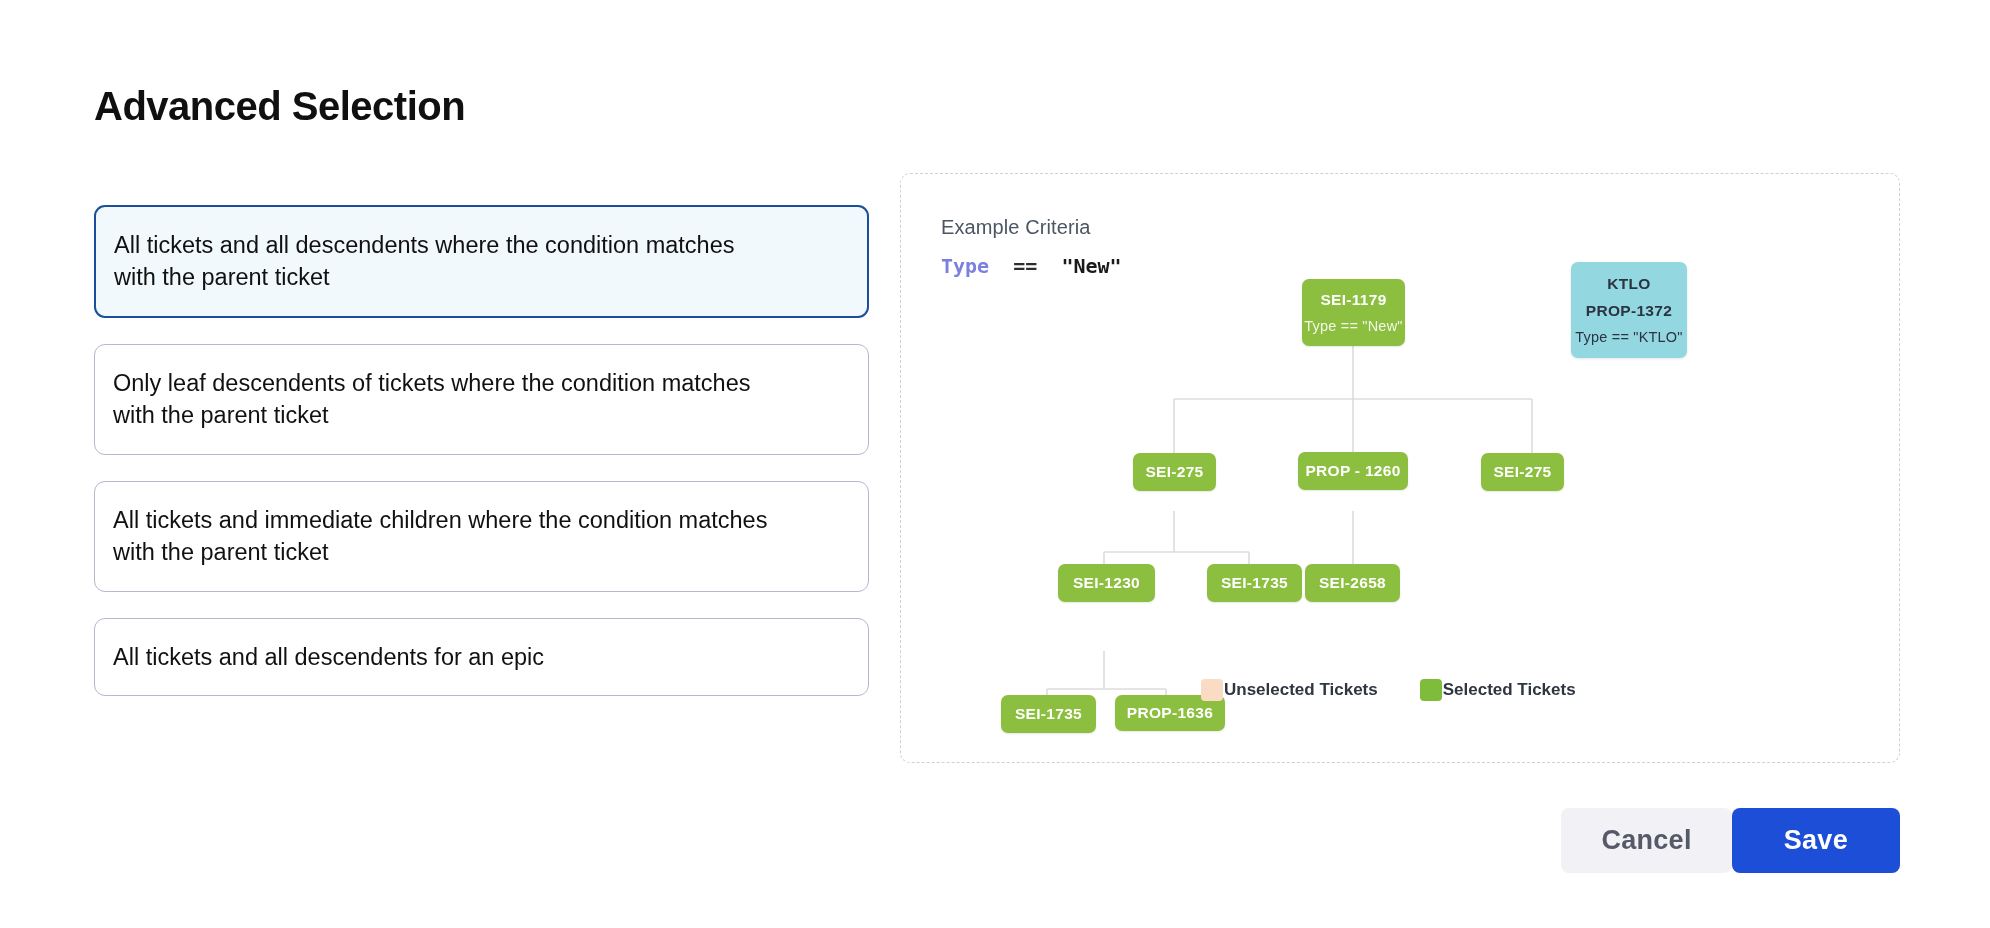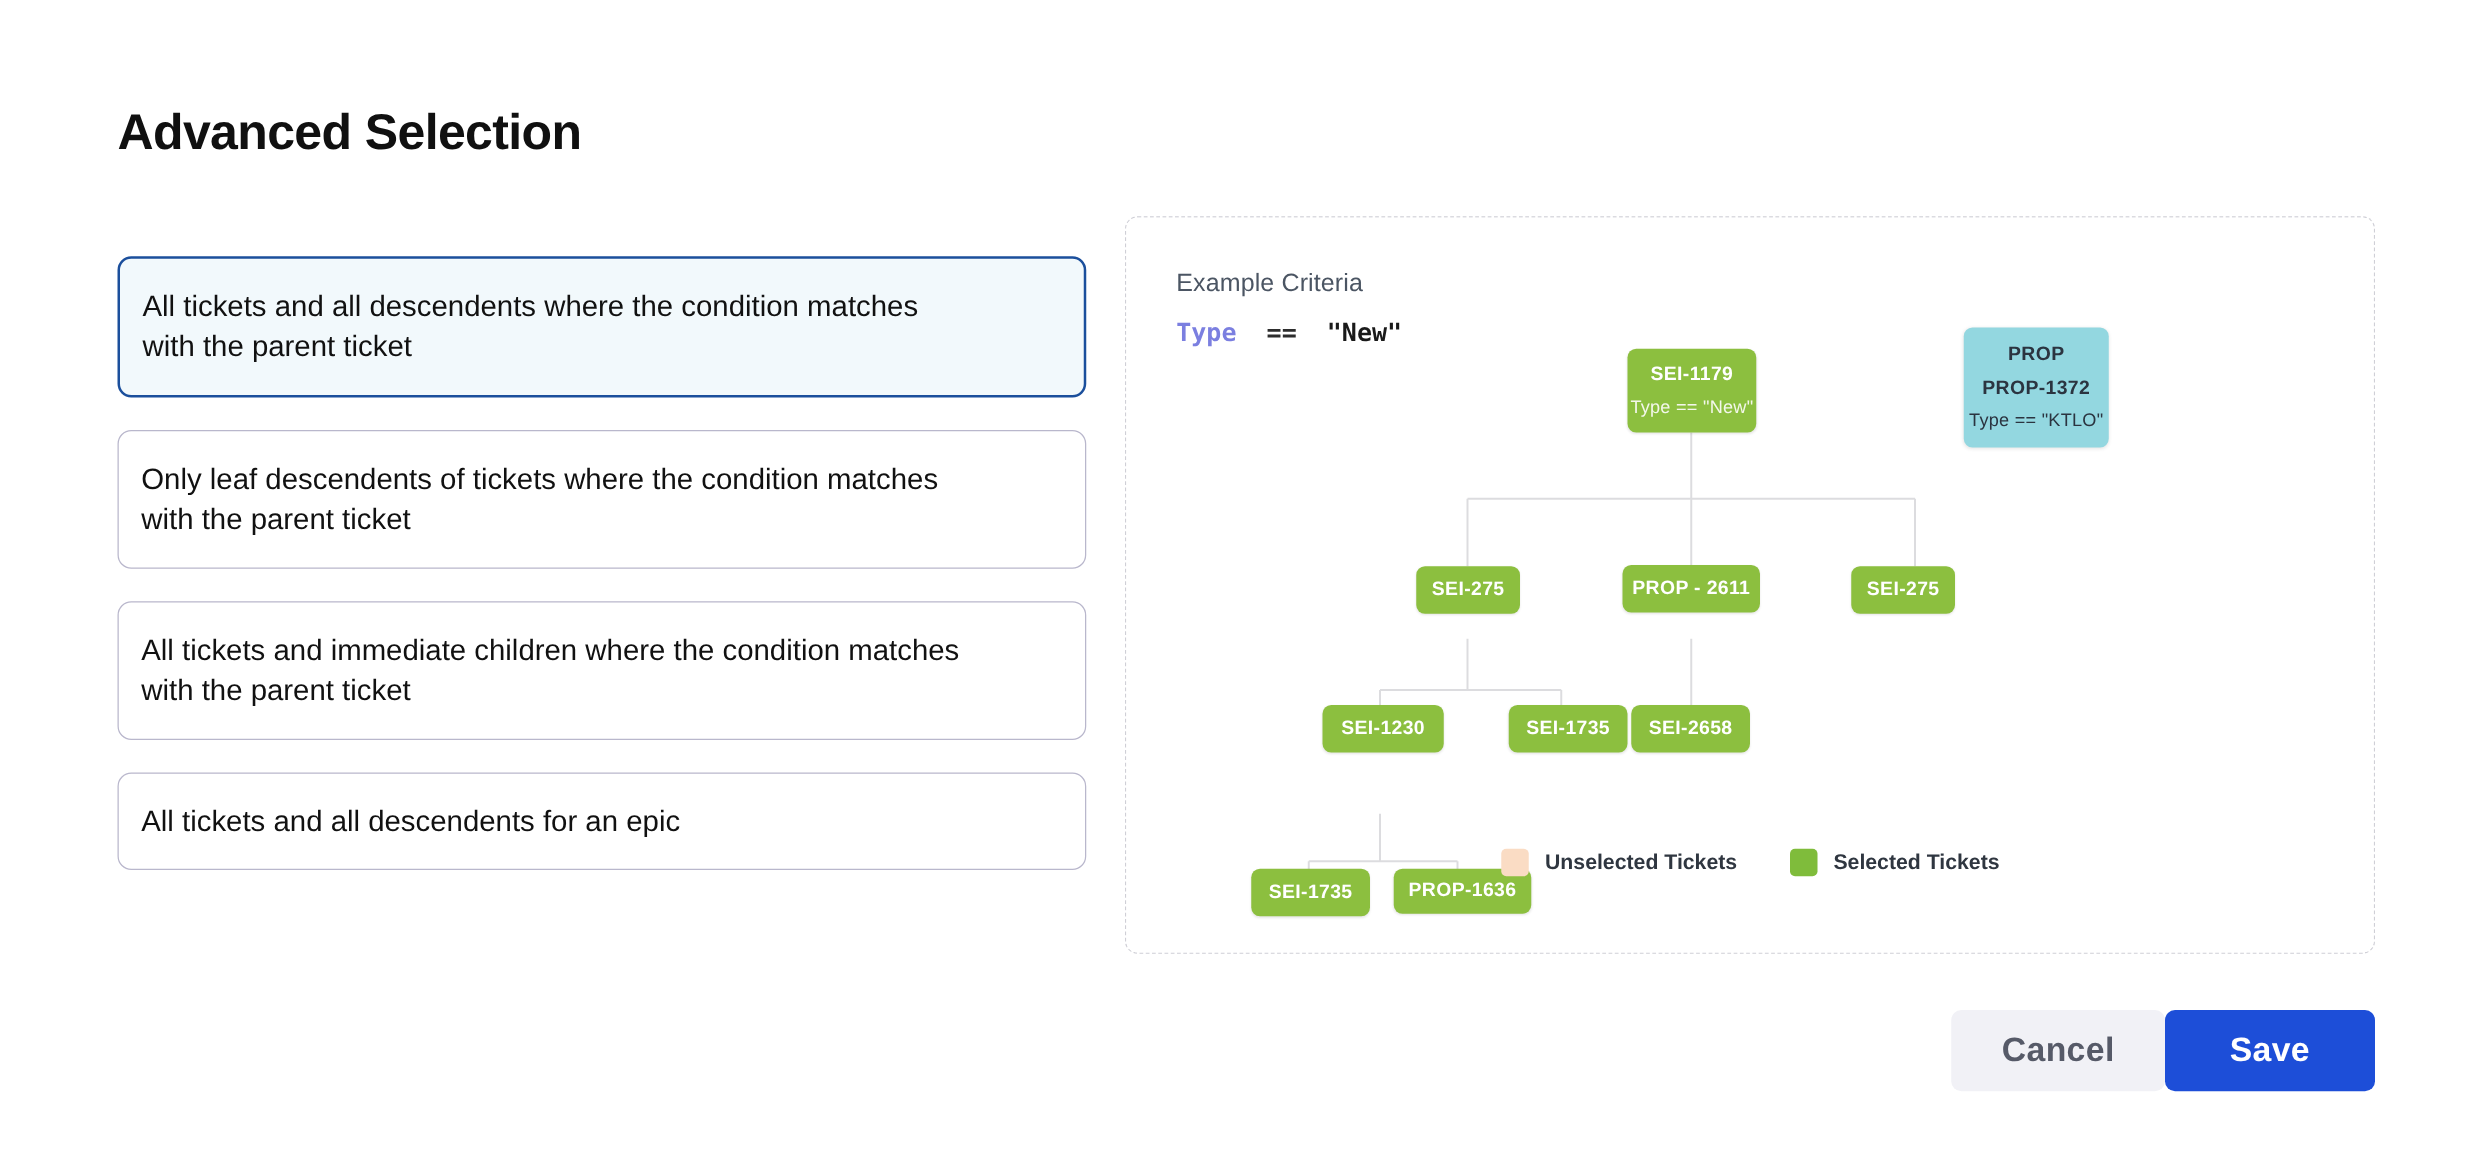--- a/index.html
+++ b/index.html
@@ -128,21 +128,21 @@
   .legend {
     position: absolute;
     left: 300px; top: 505px;
     display: flex;
     align-items: center;
     gap: 42px;
     font-size: 17px;
     color: #2f3640;
     font-weight: bold;
   }
-  .legend-item { display: flex; align-items: center; gap: 13px; }
+  .legend-item { display: flex; align-items: center; gap: 1px; }
   .swatch { width: 22px; height: 22px; border-radius: 4px; display: block; }
   .swatch.unselected { background: #fadcc4; }
   .swatch.selected { background: #7fbc3b; }
 
   
   .footer {
     position: absolute;
     right: 90px; top: 808px;
     display: flex;
     align-items: center;
@@ -217,30 +217,30 @@
         <path d="M 265 515 L 265 550"></path>
       </g>
     </svg>
 
     <div class="node" style="left:401px; top:105px; width:103px; height:67px;">
       <span>SEI-1179</span>
       <span class="nsub">Type == "New"</span>
     </div>
 
     <div class="node epic" style="left:670px; top:88px; width:116px; height:96px;">
-      <span>PROP</span>
+      <span>KTLO</span>
       <span class="nline2">PROP-1372</span>
       <span class="nsub">Type == "KTLO"</span>
     </div>
 
     <div class="node" style="left:232px; top:279px; width:83px; height:38px;">
       <span>SEI-275</span>
     </div>
     <div class="node" style="left:397px; top:278px; width:110px; height:38px;">
-      <span>PROP - 2611</span>
+      <span>PROP - 1260</span>
     </div>
     <div class="node" style="left:580px; top:279px; width:83px; height:38px;">
       <span>SEI-275</span>
     </div>
 
     <div class="node" style="left:157px; top:390px; width:97px; height:38px;">
       <span>SEI-1230</span>
     </div>
     <div class="node" style="left:306px; top:390px; width:95px; height:38px;">
       <span>SEI-1735</span>

